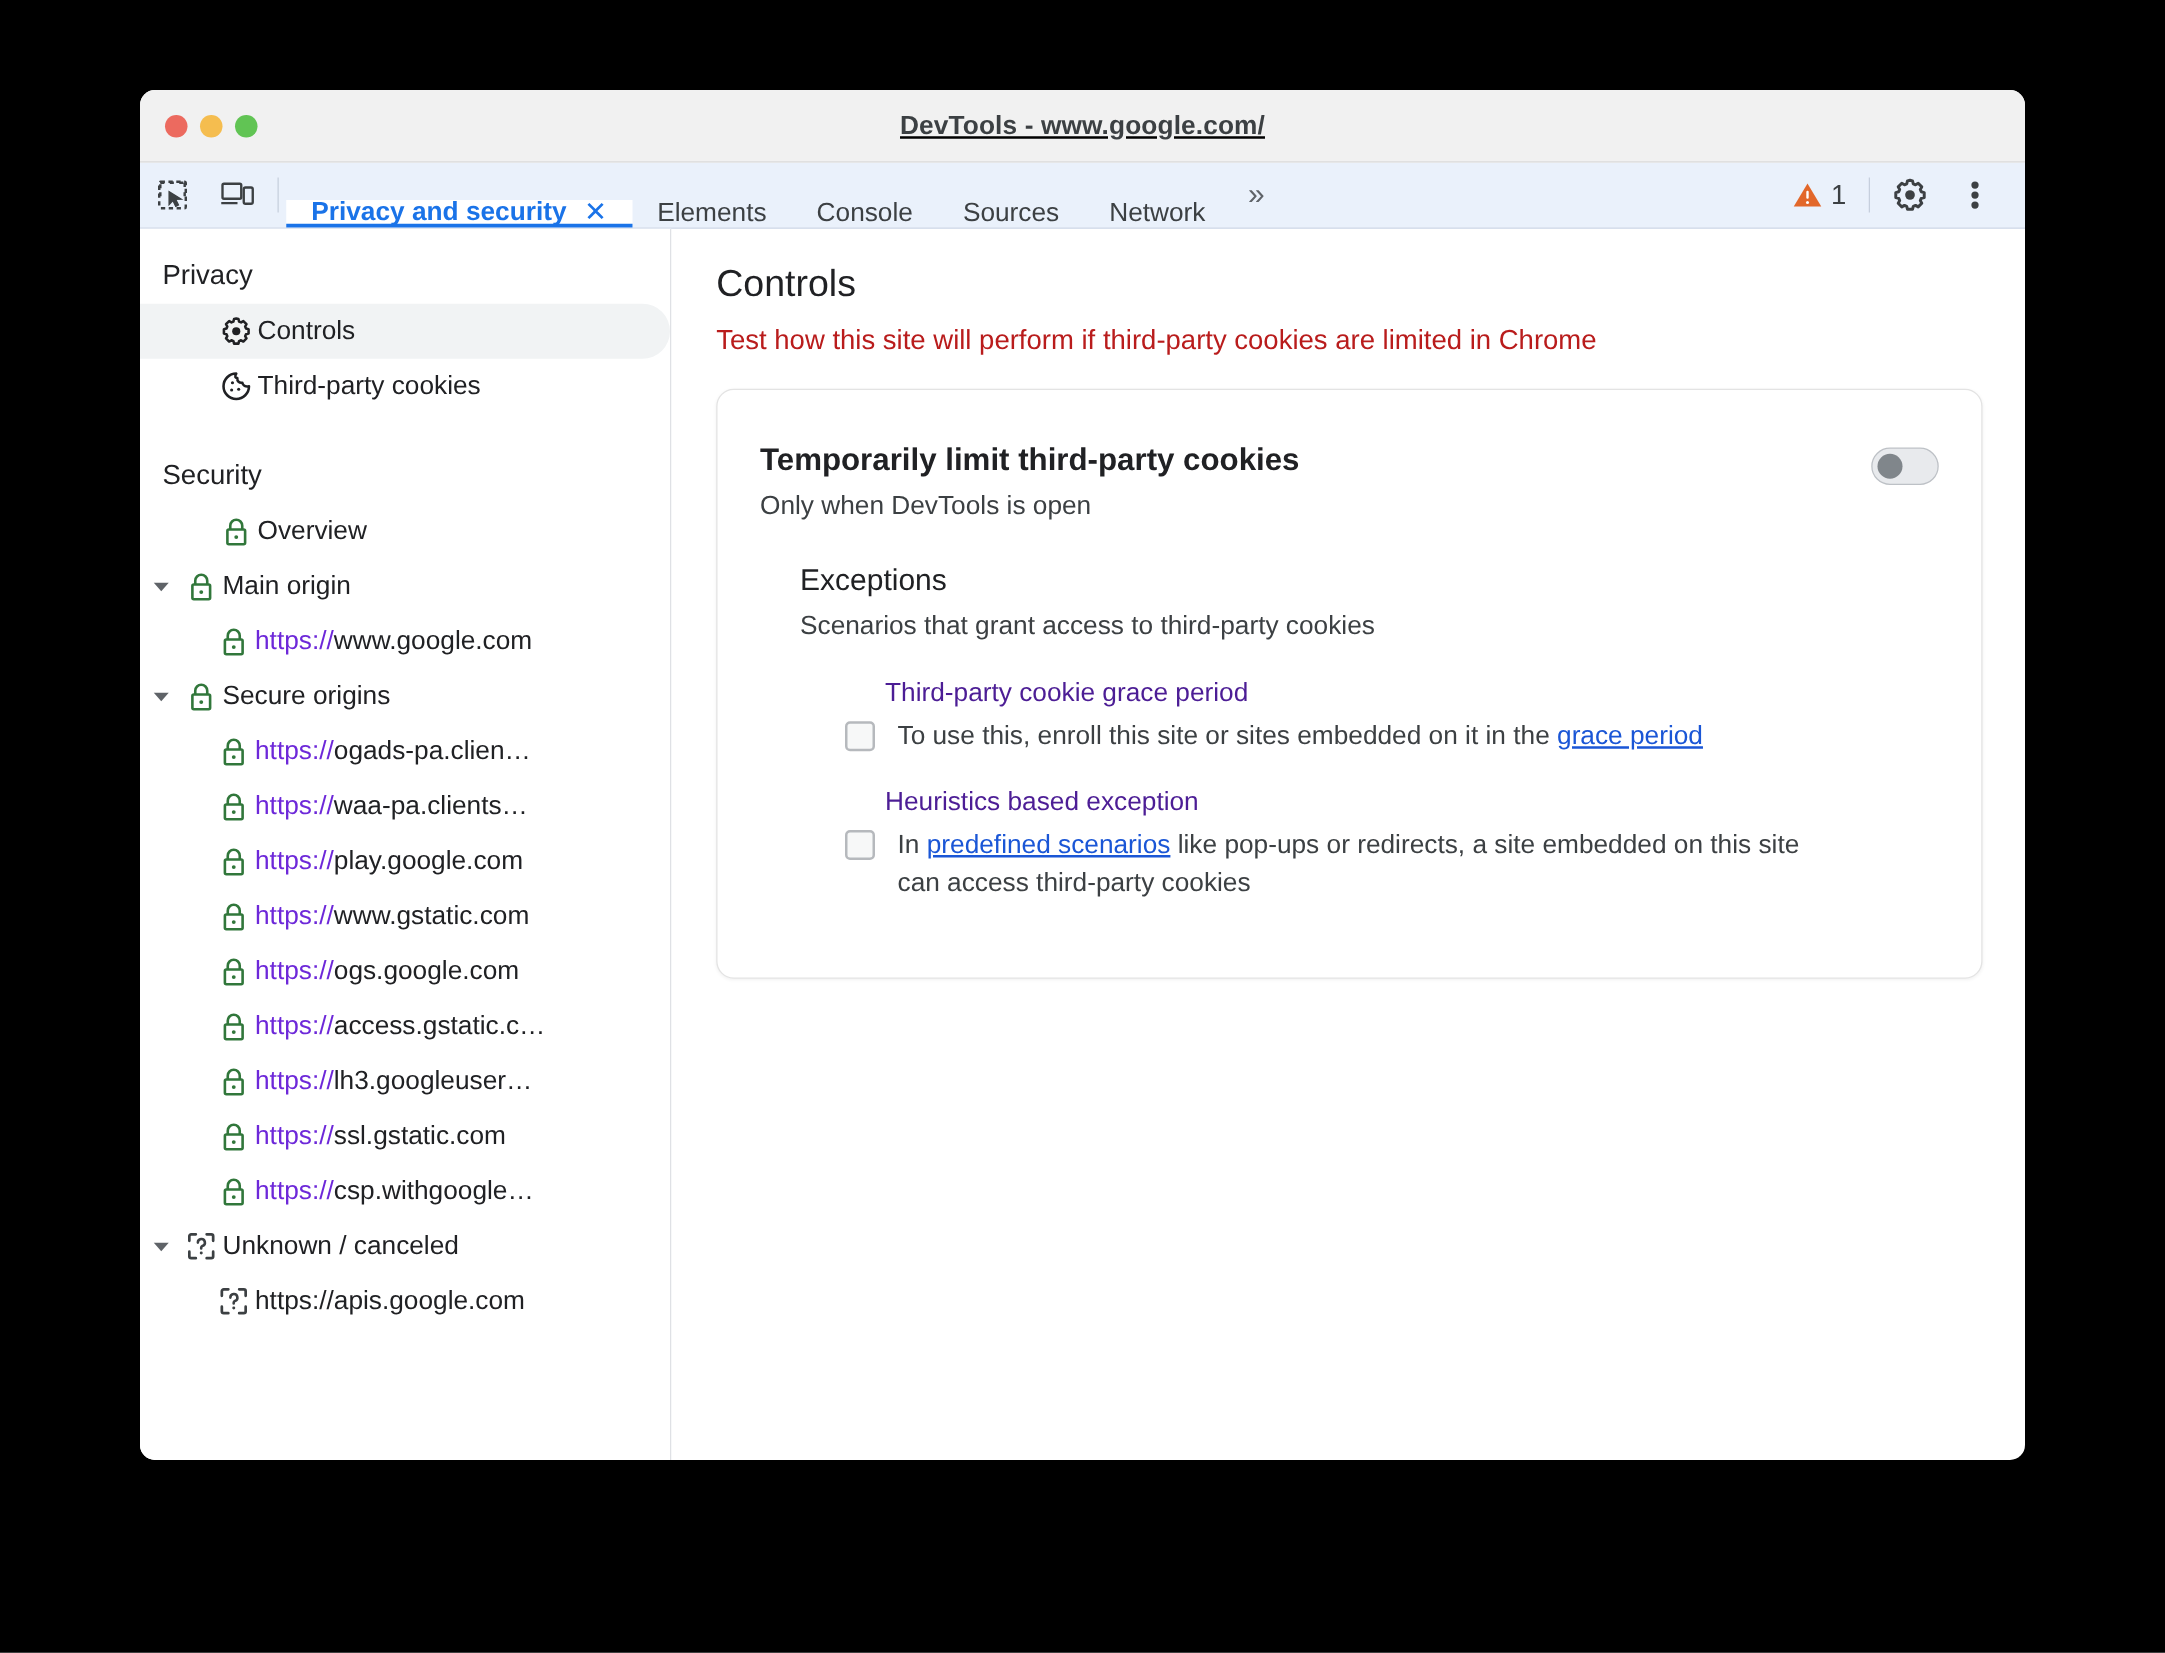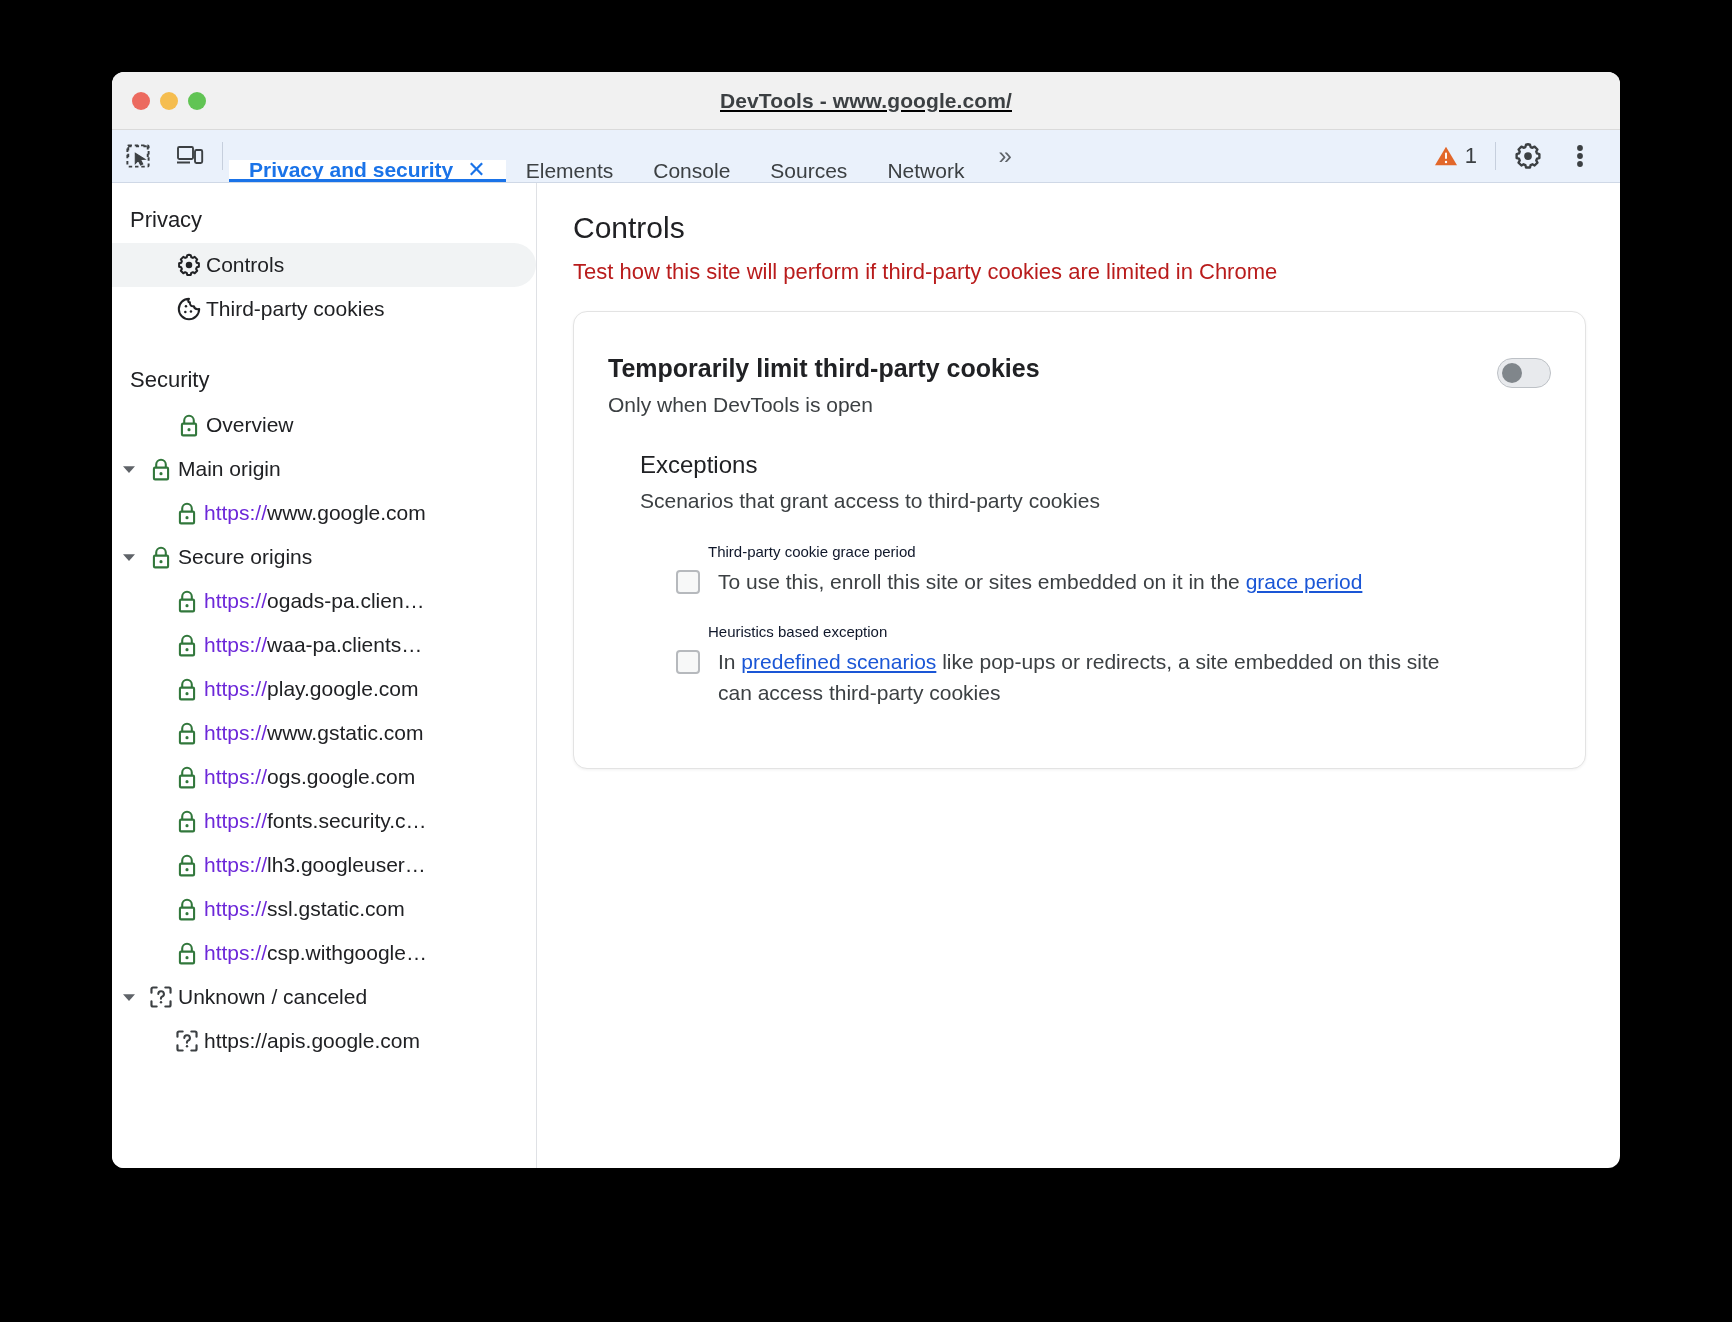--- a/index.html
+++ b/index.html
@@ -244,22 +244,22 @@
     margin: 0 0 10px 0;
   }
   .exceptions-sub {
     font-size: 21px;
     color: #3c4043;
     margin: 0 0 30px 0;
   }
 
   .exc-item { margin-left: 36px; margin-bottom: 26px; }
   .exc-label {
-    font-size: 15px;
-    color: #0f172a;
+    font-size: 21px;
+    color: #4c1d95;
     margin: 16px 0 6px 32px;
   }
   .exc-row { display: flex; align-items: flex-start; gap: 18px; }
   .cb {
     width: 24px; height: 24px;
     border: 2px solid #b6b9bd;
     border-radius: 4px;
     background: #f7f8f8;
     flex: 0 0 auto;
     margin-top: 4px;
@@ -504,21 +504,21 @@
       </div>
 
       <div class="tree-row indent-2">
         <span class="row-icon">
           <svg width="24" height="25" viewBox="0 0 22 24" fill="none" stroke="#31773b" stroke-width="2">
               <path d="M6.4 10.2V7.3a4.6 4.6 0 0 1 9.2 0v2.9"></path>
               <rect x="4.2" y="10.2" width="13.6" height="11.3" rx="1.1"></rect>
               <circle cx="11" cy="16" r="1.5" fill="#31773b" stroke="none"></circle>
             </svg>
         </span>
-        <span class="row-label"><span class="scheme">https://</span><span>fonts.security.c…</span></span>
+        <span class="row-label"><span class="scheme">https://</span><span>access.gstatic.c…</span></span>
       </div>
 
       <div class="tree-row indent-2">
         <span class="row-icon">
           <svg width="24" height="25" viewBox="0 0 22 24" fill="none" stroke="#31773b" stroke-width="2">
               <path d="M6.4 10.2V7.3a4.6 4.6 0 0 1 9.2 0v2.9"></path>
               <rect x="4.2" y="10.2" width="13.6" height="11.3" rx="1.1"></rect>
               <circle cx="11" cy="16" r="1.5" fill="#31773b" stroke="none"></circle>
             </svg>
         </span>

